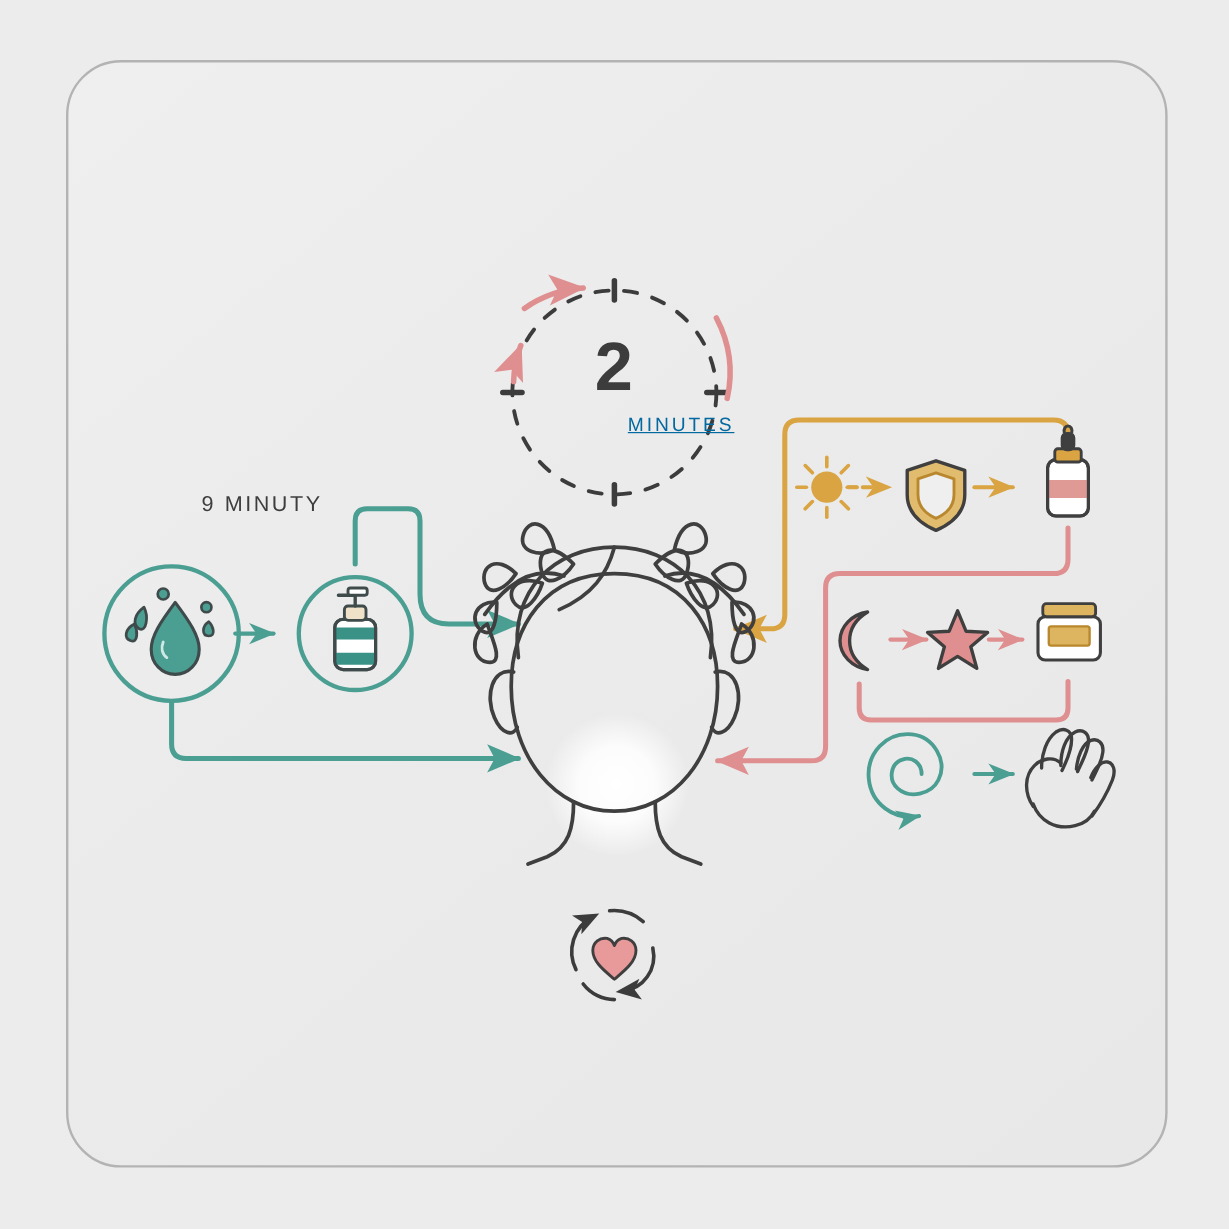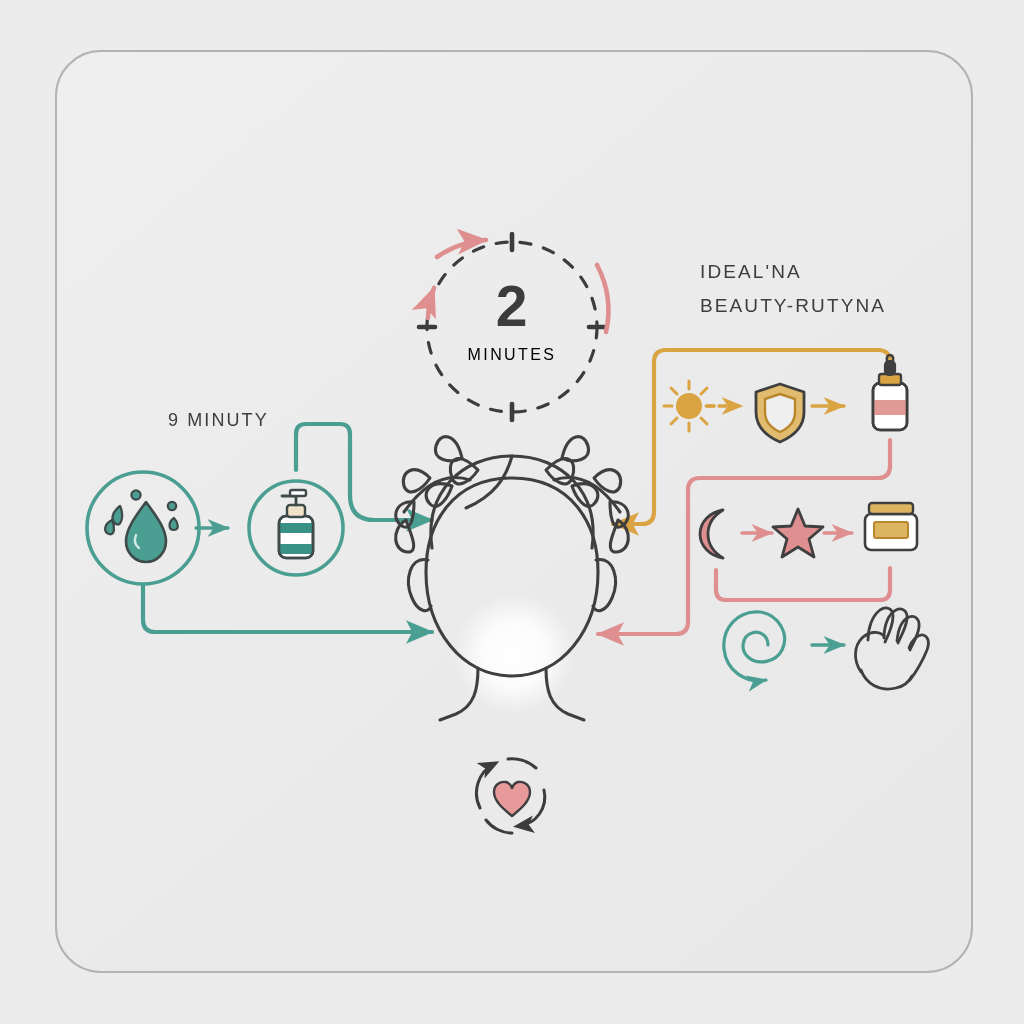--- a/index.html
+++ b/index.html
@@ -24,22 +24,22 @@
     white-space:pre-line;
   }
   #title{left:700px;top:255px;font-size:19px;line-height:34px;}
   #leftlabel{left:168px;top:410px;font-size:18px;}
   .timerwrap{position:absolute;left:412px;top:242px;width:200px;height:170px;}
   .t-num{
     position:absolute;left:0;top:36px;width:200px;text-align:center;
     font-size:57px;font-weight:700;color:#3c3c3c;letter-spacing:1px;line-height:1;
   }
   .t-cap{
-    position:absolute;left:0;top:104px;width:200px;text-align:center;
-    font-size:16px;color:#000000;letter-spacing:2.4px;
+    position:absolute;left:0;top:104px;width:200px;text-align:right;
+    font-size:16px;color:#0369a1;letter-spacing:2.4px;text-decoration:underline;
   }
   .glow{
     position:absolute;left:455px;top:595px;width:118px;height:118px;
     border-radius:50%;
     background:radial-gradient(circle,#ffffff 0%,rgba(255,255,255,.85) 38%,rgba(255,255,255,0) 72%);
   }
 </style>
 </head>
 <body>
 
@@ -107,22 +107,20 @@
     <path d="M597,265 A98,98 0 0 1 606,332" fill="none" stroke="#df8f8f" stroke-width="4.6" stroke-linecap="round"></path>
     <path d="M437,257 A95,95 0 0 1 486,240" fill="none" stroke="#df8f8f" stroke-width="4.6" stroke-linecap="round" marker-end="url(#ah-pink)"></path>
     <path d="M428,318 A92,92 0 0 1 434,288" fill="none" stroke="#df8f8f" stroke-width="4.6" stroke-linecap="round" marker-end="url(#ah-pink)"></path>
   </svg>
 
   <div class="timerwrap">
     <div class="t-num">2</div>
     <div class="t-cap">MINUTES</div>
   </div>
 
-  <div class="lbl" id="title">IDEAL'NA
-BEAUTY-RUTYNA</div>
   <div class="lbl" id="leftlabel">9 MINUTY</div>
 
   <div class="glow"></div>
   <svg class="layer" viewBox="0 0 1024 1024">
     <g fill="none" stroke="#3f3f3f" stroke-width="3.1" stroke-linecap="round" stroke-linejoin="round">
 
       <path d="M512,478 C570,478 598,522 598,572 C598,630 562,676 512,676
                C462,676 426,630 426,572 C426,522 454,478 512,478 Z"></path>
 
       <path d="M432,548 C424,492 462,456 512,456 C562,456 600,492 592,548"></path>

